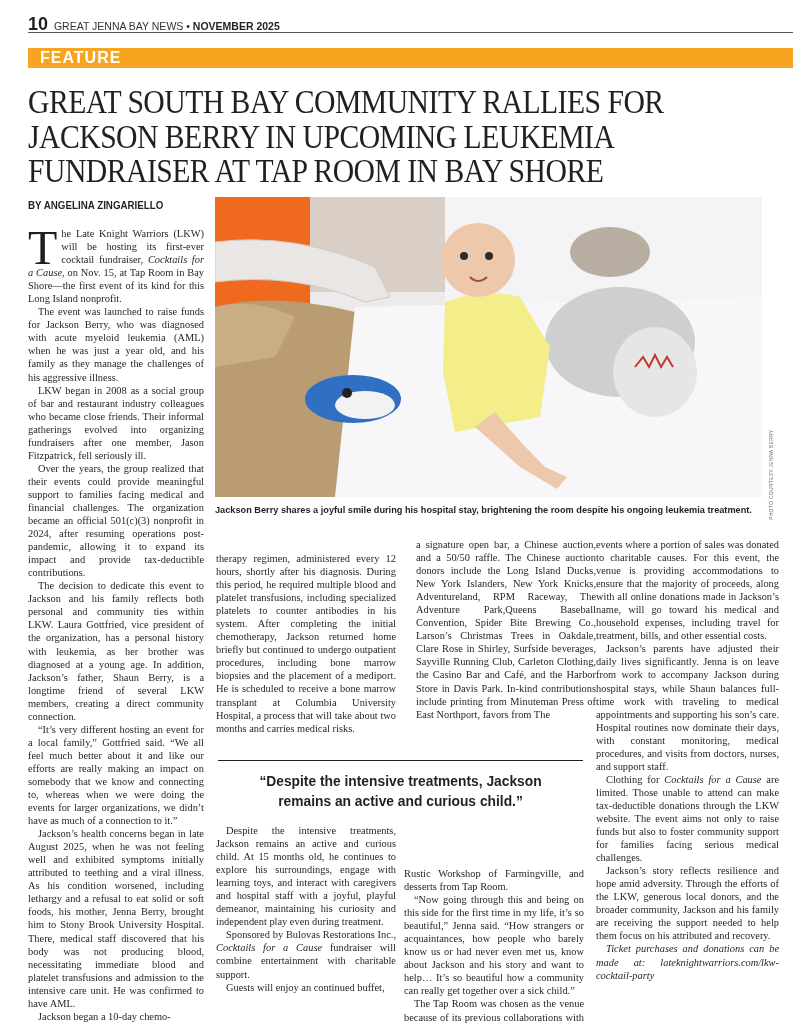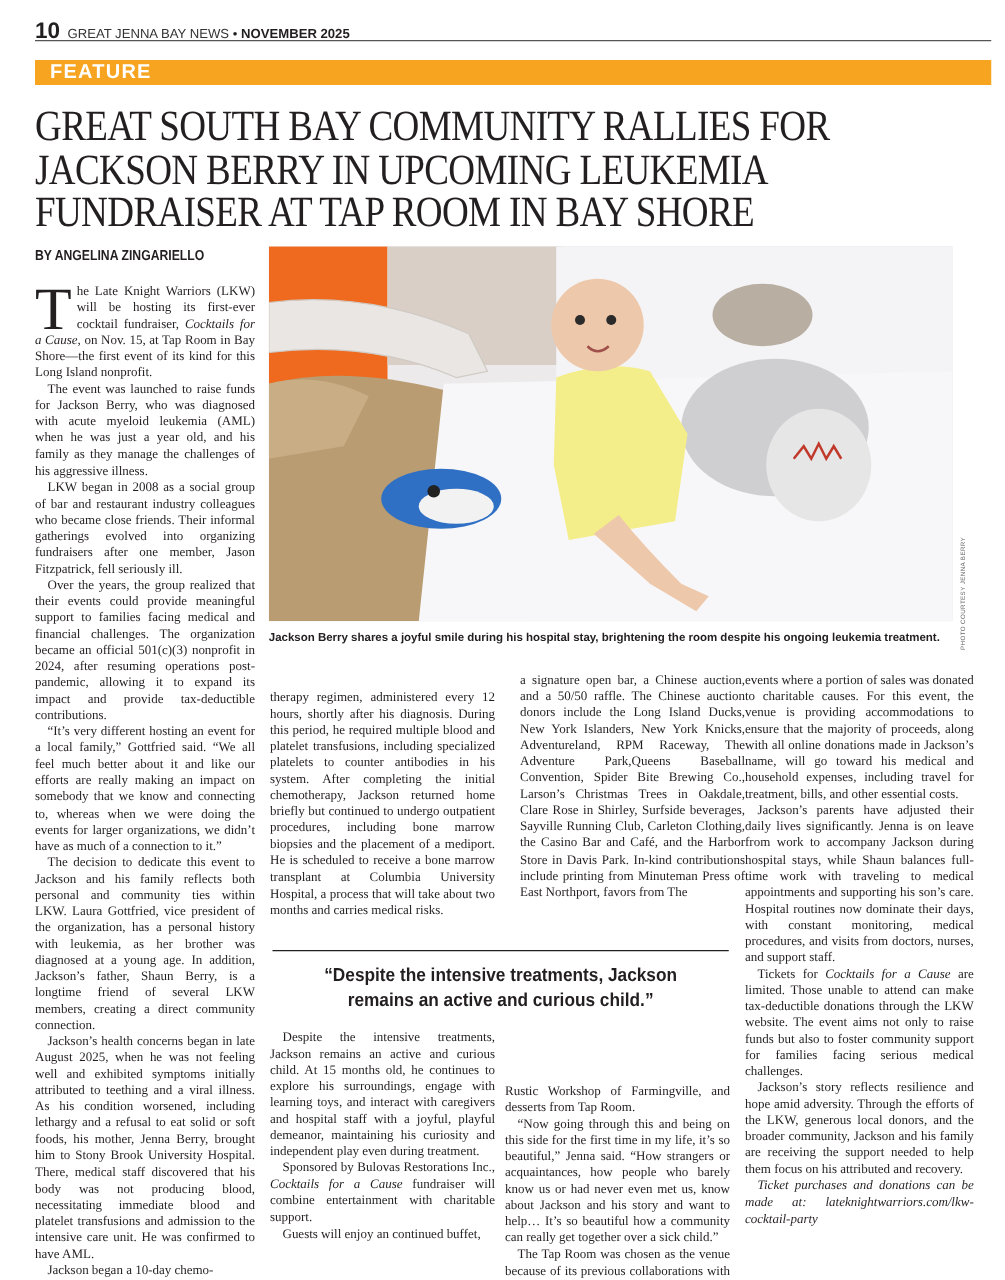--- a/index.html
+++ b/index.html
@@ -78,22 +78,22 @@
   </svg>
 </div>
 <div class="credit">PHOTO COURTESY JENNA BERRY</div>
 <div class="caption">Jackson Berry shares a joyful smile during his hospital stay, brightening the room despite his ongoing leukemia treatment.</div>
 
 <div class="col col1">
   <p class="noind"><span class="dropcap">T</span><span>he Late Knight Warriors (LKW) will be hosting its first-ever cocktail fundraiser, </span><em>Cocktails for a Cause</em><span>, on Nov. 15, at Tap Room in Bay Shore—the first event of its kind for this Long Island nonprofit.</span></p>
   <p>The event was launched to raise funds for Jackson Berry, who was diagnosed with acute myeloid leukemia (AML) when he was just a year old, and his family as they manage the challenges of his aggressive illness.</p>
   <p>LKW began in 2008 as a social group of bar and restaurant industry colleagues who became close friends. Their informal gatherings evolved into organizing fundraisers after one member, Jason Fitzpatrick, fell seriously ill.</p>
   <p>Over the years, the group realized that their events could provide meaningful support to families facing medical and financial challenges. The organization became an official 501(c)(3) nonprofit in 2024, after resuming operations post-pandemic, allowing it to expand its impact and provide tax-deductible contributions.</p>
+  <p>The decision to dedicate this event to Jackson and his family reflects both personal and community ties within LKW. Laura Gottfried, vice president of the organization, has a personal history with leukemia, as her brother was diagnosed at a young age. In addition, Jackson’s father, Shaun Berry, is a longtime friend of several LKW members, creating a direct community connection.</p>
   <p>“It’s very different hosting an event for a local family,” Gottfried said. “We all feel much better about it and like our efforts are really making an impact on somebody that we know and connecting to, whereas when we were doing the events for larger organizations, we didn’t have as much of a connection to it.”</p>
-  <p>The decision to dedicate this event to Jackson and his family reflects both personal and community ties within LKW. Laura Gottfried, vice president of the organization, has a personal history with leukemia, as her brother was diagnosed at a young age. In addition, Jackson’s father, Shaun Berry, is a longtime friend of several LKW members, creating a direct community connection.</p>
   <p>Jackson’s health concerns began in late August 2025, when he was not feeling well and exhibited symptoms initially attributed to teething and a viral illness. As his condition worsened, including lethargy and a refusal to eat solid or soft foods, his mother, Jenna Berry, brought him to Stony Brook University Hospital. There, medical staff discovered that his body was not producing blood, necessitating immediate blood and platelet transfusions and admission to the intensive care unit. He was confirmed to have AML.</p>
   <p>Jackson began a 10-day chemo-</p>
 </div>
 
 <div class="col col2">
   <p class="noind">therapy regimen, administered every 12 hours, shortly after his diagnosis. During this period, he required multiple blood and platelet transfusions, including specialized platelets to counter antibodies in his system. After completing the initial chemotherapy, Jackson returned home briefly but continued to undergo outpatient procedures, including bone marrow biopsies and the placement of a mediport. He is scheduled to receive a bone marrow transplant at Columbia University Hospital, a process that will take about two months and carries medical risks.</p>
 </div>
 
 <div class="col col3">
   <p class="noind">a signature open bar, a Chinese auction, and a 50/50 raffle. The Chinese auction donors include the Long Island Ducks, New York Islanders, New York Knicks, Adventureland, RPM Raceway, The Adventure Park,Queens Baseball Convention, Spider Bite Brewing Co., Larson’s Christmas Trees in Oakdale, Clare Rose in Shirley, Surfside beverages, Sayville Running Club, Carleton Clothing, the Casino Bar and Café, and the Harbor Store in Davis Park. In-kind contributions include printing from Minuteman Press of East Northport, favors from The</p>
@@ -110,16 +110,16 @@
 
 <div class="col col3b">
   <p class="noind">Rustic Workshop of Farmingville, and desserts from Tap Room.</p>
   <p>“Now going through this and being on this side for the first time in my life, it’s so beautiful,” Jenna said. “How strangers or acquaintances, how people who barely know us or had never even met us, know about Jackson and his story and want to help… It’s so beautiful how a community can really get together over a sick child.”</p>
   <p>The Tap Room was chosen as the venue because of its previous collaborations with LKW, which included</p>
 </div>
 
 <div class="col col4">
   <p class="noind">events where a portion of sales was donated to charitable causes. For this event, the venue is providing accommodations to ensure that the majority of proceeds, along with all online donations made in Jackson’s name, will go toward his medical and household expenses, including travel for treatment, bills, and other essential costs.</p>
   <p>Jackson’s parents have adjusted their daily lives significantly. Jenna is on leave from work to accompany Jackson during hospital stays, while Shaun balances full-time work with traveling to medical appointments and supporting his son’s care. Hospital routines now dominate their days, with constant monitoring, medical procedures, and visits from doctors, nurses, and support staff.</p>
-  <p><span>Tickets for </span><em>Cocktails for a Cause</em><span> are limited. Those unable to attend can make tax-deductible donations through the LKW website. The event aims not only to raise funds but also to foster community support for families facing serious medical challenges.</span></p>
+  <p><span>Clothing for </span><em>Cocktails for a Cause</em><span> are limited. Those unable to attend can make tax-deductible donations through the LKW website. The event aims not only to raise funds but also to foster community support for families facing serious medical challenges.</span></p>
   <p>Jackson’s story reflects resilience and hope amid adversity. Through the efforts of the LKW, generous local donors, and the broader community, Jackson and his family are receiving the support needed to help them focus on his attributed and recovery.</p>
   <p><em>Ticket purchases and donations can be made at: lateknightwarriors.com/lkw-cocktail-party</em></p>
 </div>
 
 </body></html>

